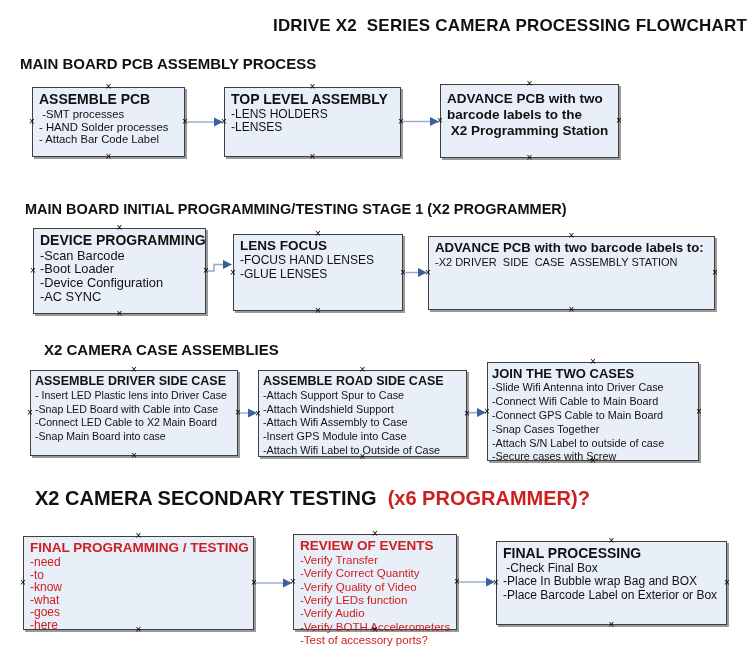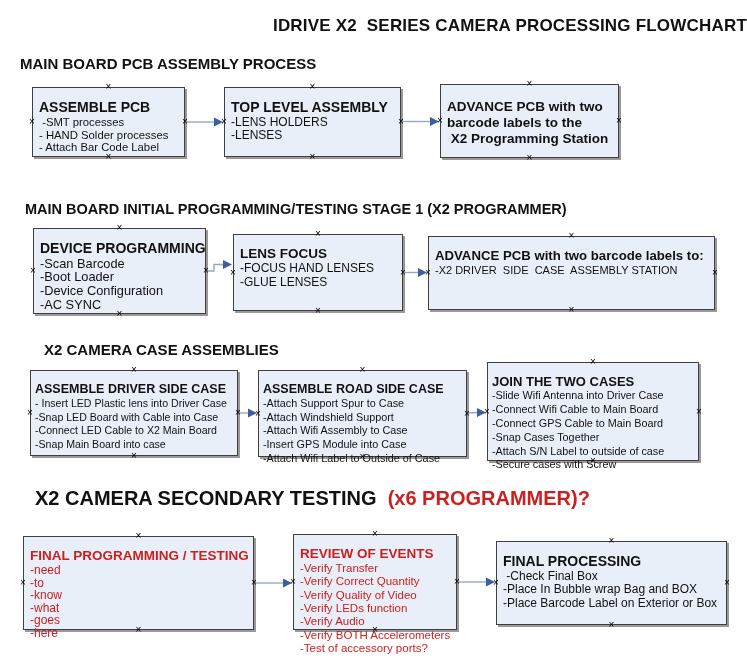--- a/index.html
+++ b/index.html
@@ -17,21 +17,21 @@
   #h3{left:44px;top:341px;font-size:15px;}
   #h4{left:35px;top:487px;font-size:20px;}
   .red-part{color:var(--accent-red,#cc2020);}
   .box{
     position:absolute;box-sizing:border-box;
     background:var(--box-fill,#e9eff8);
     border:1.5px solid var(--box-border,#3f3f3f);
     box-shadow:2px 2px 0 var(--box-shadow,#9a9a9a);
     padding:3px 6px 2px 6px;
   }
-  .box-title{font-weight:bold;font-size:var(--tfs,13.5px);line-height:1.18;white-space:pre;margin-top:8px;}
+  .box-title{font-weight:bold;font-size:var(--tfs,13.5px);line-height:1.18;white-space:pre;}
   .box-items{margin:0;padding:0;list-style:none;}
   .box-items li{font-size:var(--bfs,11.5px);line-height:var(--blh,1.15);white-space:pre;}
   .box.red .box-title,.box.red .box-items li{color:var(--accent-red,#cc2020);}
   .handle{
     position:absolute;font-size:10px;line-height:10px;width:10px;height:10px;
     text-align:center;color:#000;font-weight:normal;pointer-events:none;
   }
   .h-t{top:-6px;left:50%;margin-left:-5px;}
   .h-b{bottom:-6px;left:50%;margin-left:-5px;}
   .h-l{left:-6px;top:50%;margin-top:-5px;}

